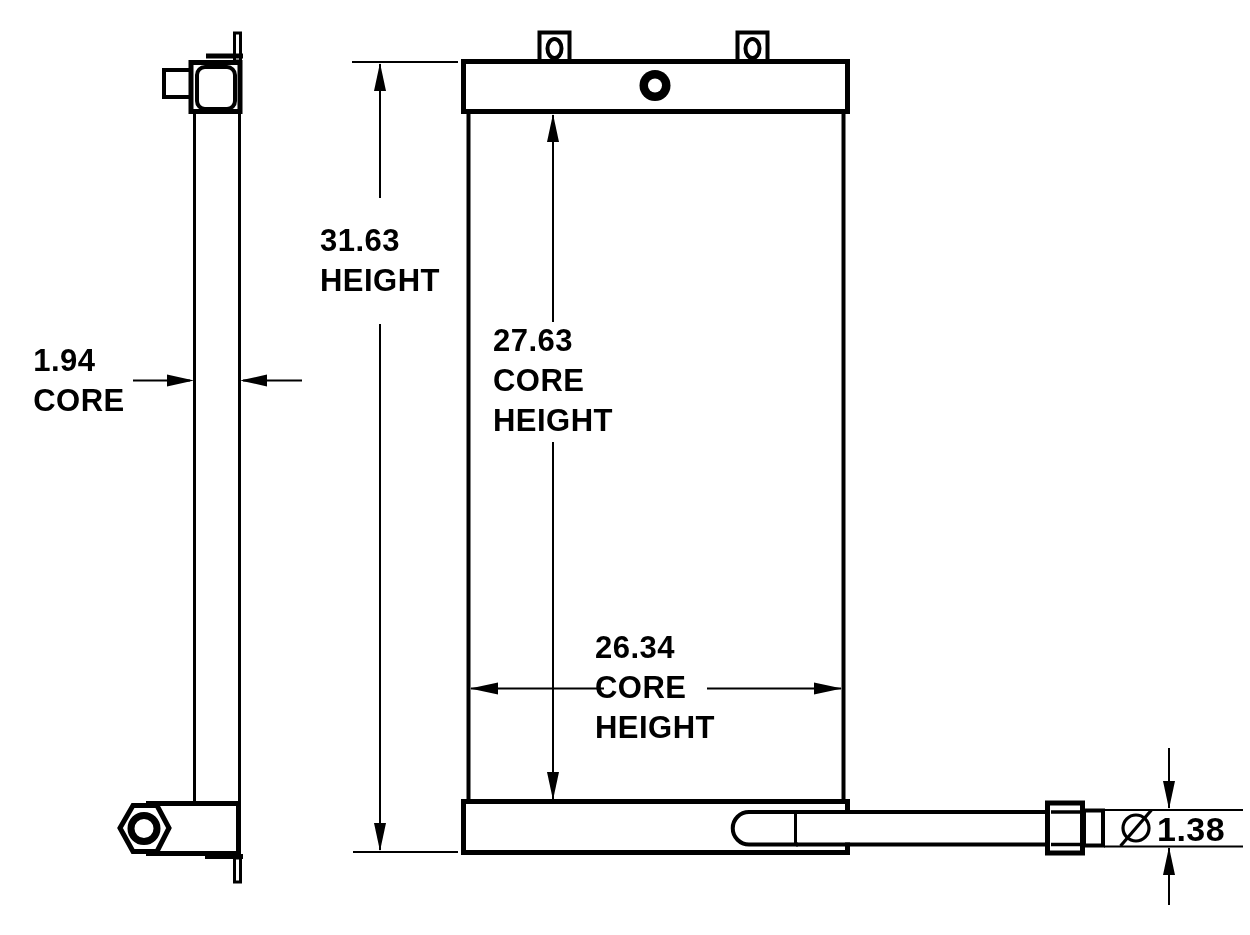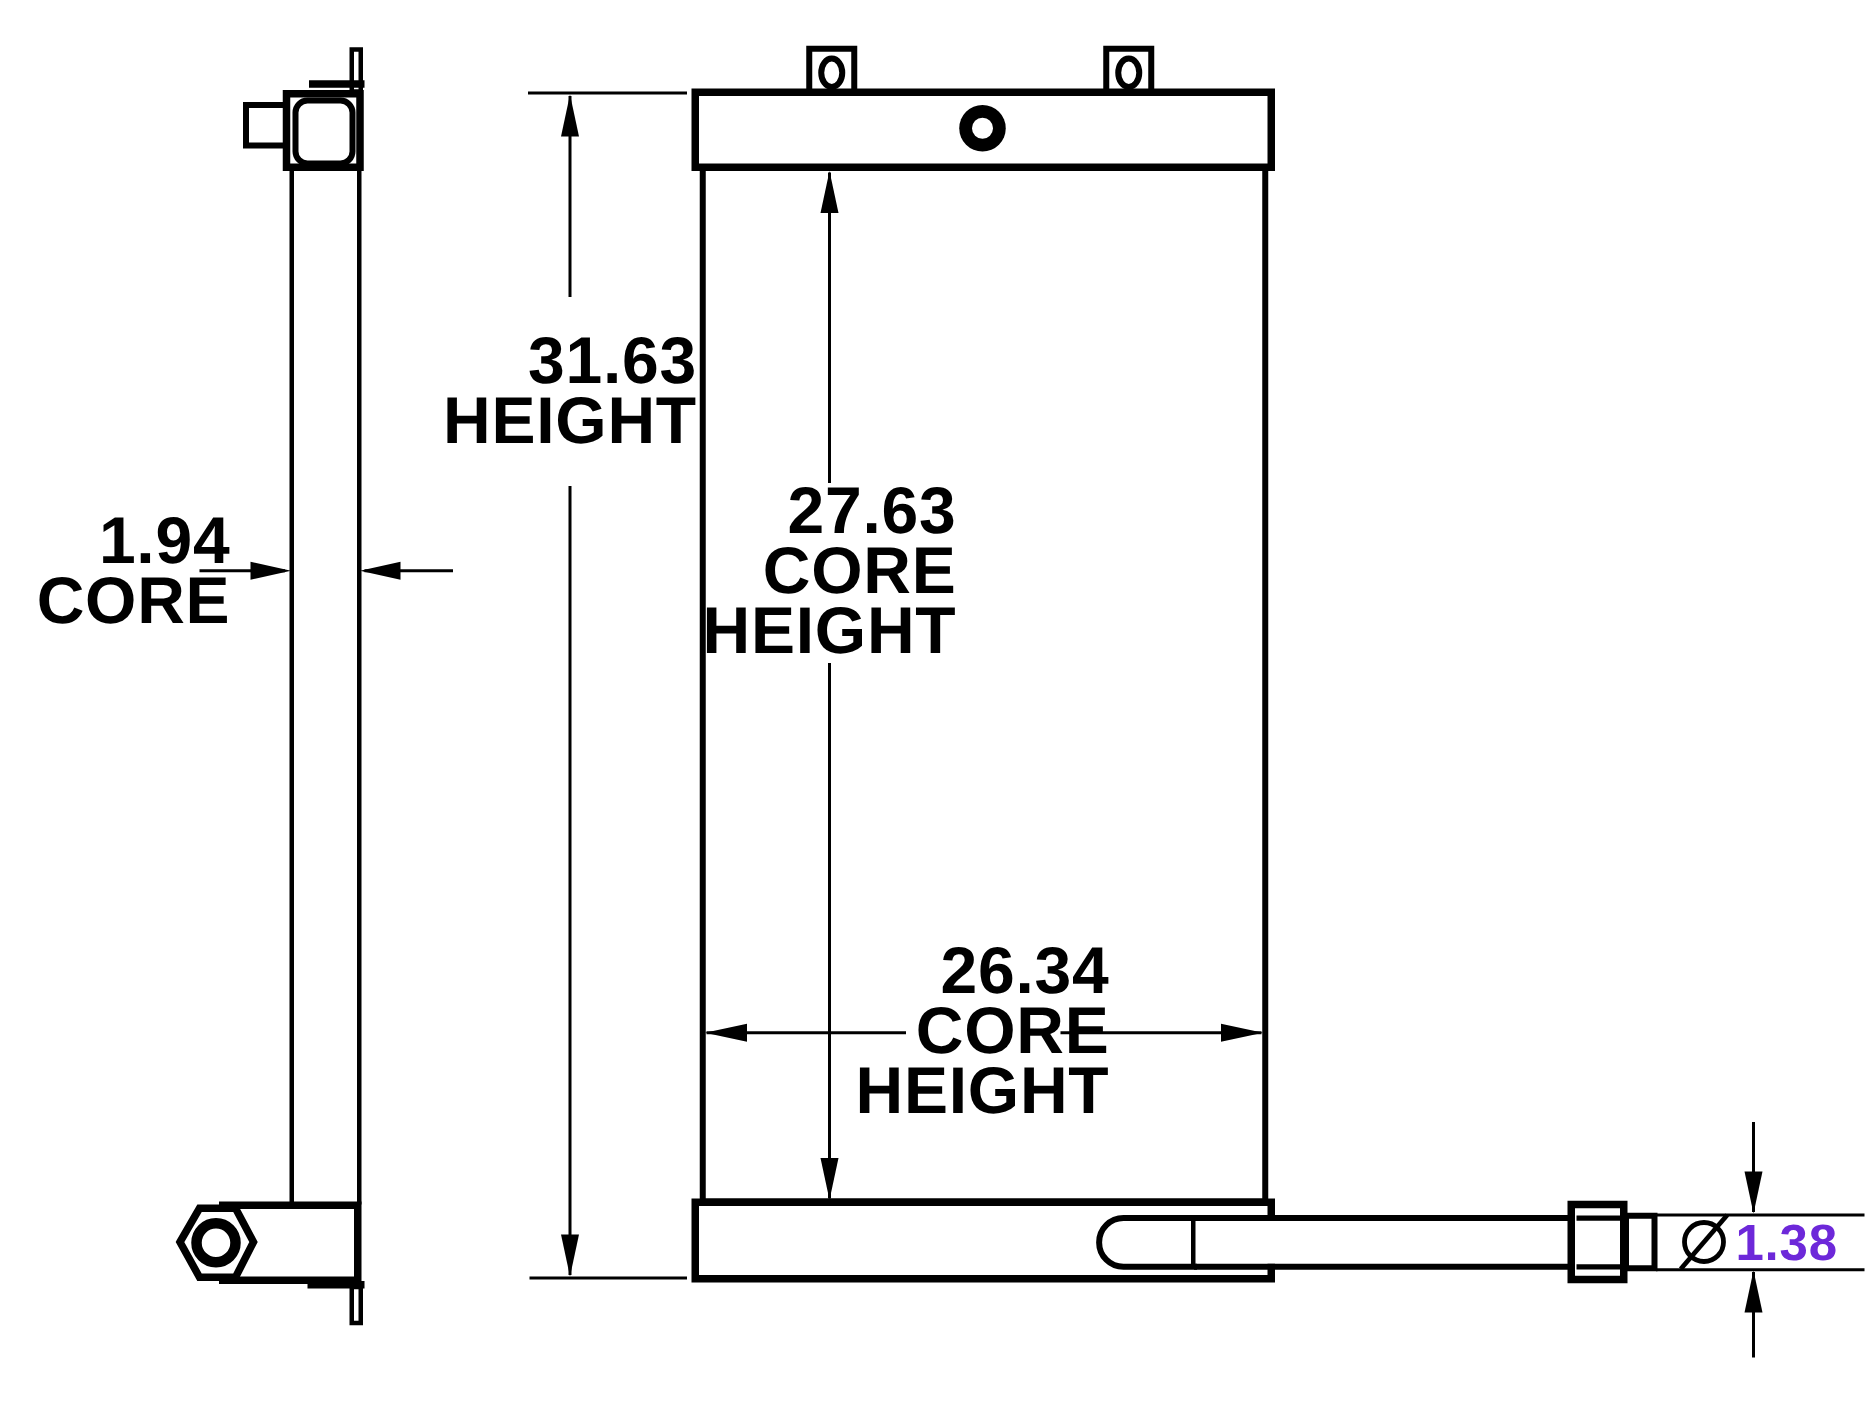--- a/index.html
+++ b/index.html
@@ -7,36 +7,36 @@
     position:relative;
     width:1250px;height:935px;
     background:#ffffff;
     overflow:hidden;
     font-family:"Liberation Sans", sans-serif;
   }
   .canvas svg{position:absolute;left:0;top:0;}
   .dim-label{
     position:absolute;
     transform:translate(-50%,-50%);
-    text-align:right;
+    text-align:left;
     font-weight:700;
-    font-size:44px;
+    font-size:31px;
     line-height:40px;
     color:#000;
     letter-spacing:.5px;
     white-space:nowrap;
   }
   .dim-label .line{display:block;}
   .dim-inline{
     position:absolute;
     transform:translate(0,-50%);
     font-weight:700;
     font-size:34px;
     line-height:36px;
-    color:#6d28d9;
+    color:#000000;
     letter-spacing:.5px;
     white-space:nowrap;
   }
 </style>
 </head>
 <body>
 
 <div class="canvas">
 
   <svg width="1250" height="935" viewBox="0 0 1250 935">
@@ -153,20 +153,20 @@
     <span class="line">CORE</span>
     <span class="line">HEIGHT</span>
   </div>
 
   <div class="dim-label" style="left:655px;top:688px;">
     <span class="line">26.34</span>
     <span class="line">CORE</span>
     <span class="line">HEIGHT</span>
   </div>
 
-  <div class="dim-label" style="left:89px;top:381px;">
+  <div class="dim-label" style="left:79px;top:381px;">
     <span class="line">1.94</span>
     <span class="line">CORE</span>
   </div>
 
   <div class="dim-inline" style="left:1157px;top:829px;">1.38</div>
 
 </div>
 
 </body></html>

